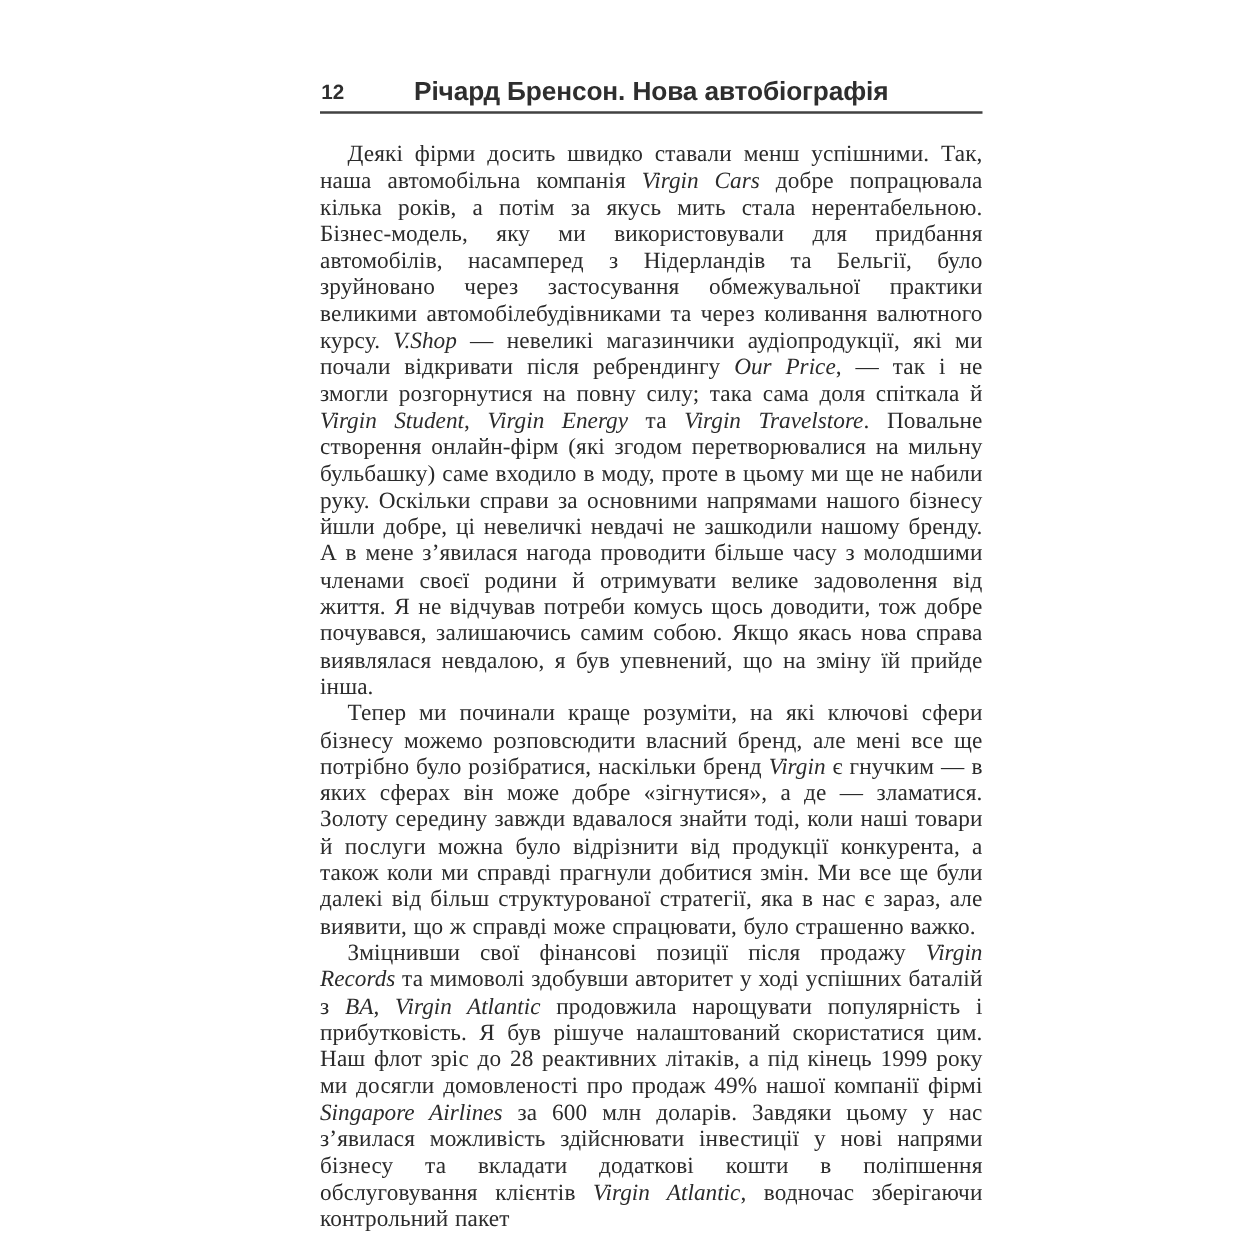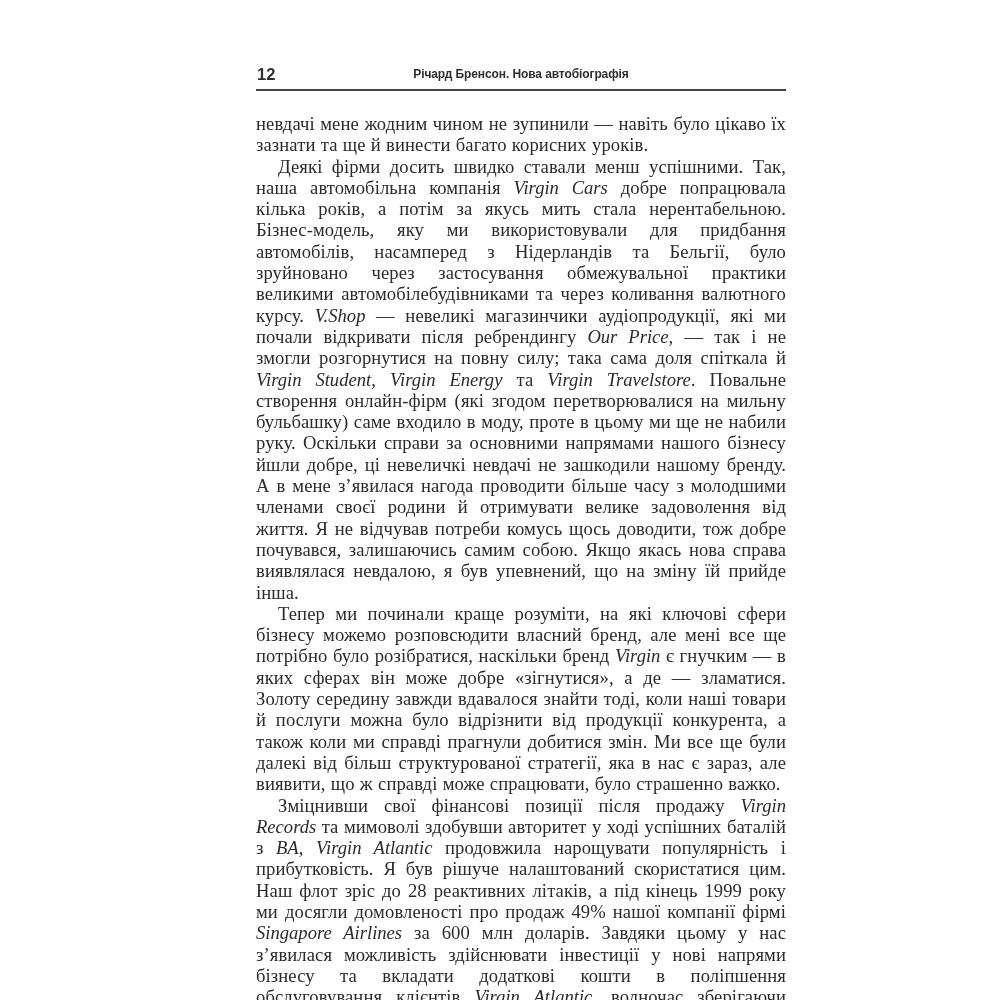--- a/index.html
+++ b/index.html
@@ -33,21 +33,21 @@
     font-family: "Liberation Sans", sans-serif;
     font-weight: 700;
     font-size: 16.5px;
     line-height: 20px;
     color: #2e2e2e;
   }
   .running-title {
     text-align: center;
     font-family: "Liberation Sans", sans-serif;
     font-weight: 700;
-    font-size: 12px;
+    font-size: 21px;
     line-height: 20px;
     letter-spacing: -0.1px;
     color: #2e2e2e;
   }
   .rule {
     border: none;
     border-top: 2px solid #424242;
     margin: 5px 0 0 0;
   }
   .body-text {
@@ -74,19 +74,18 @@
 <body>
 
 <div class="page">
   <div class="content">
     <div class="header">
       <span class="page-number">12</span>
       <div class="running-title">Річард Бренсон. Нова автобіографія</div>
     </div>
     <hr class="rule">
     <div class="body-text">
-        <p class="para"><span>невдачі мене жодним чином не зупинили — навіть було цікаво їх зазнати та ще й винести багато корисних уроків.</span></p>
         <p class="para indent"><span>Деякі фірми досить швидко ставали менш успішними. Так, наша автомобільна компанія </span><i>Virgin Cars</i><span> добре попрацювала кілька років, а потім за якусь мить стала нерентабельною. Бізнес-модель, яку ми використовували для придбання автомобілів, насамперед з Нідерландів та Бельгії, було зруйновано через застосування обмежувальної практики великими автомобілебудівниками та через коливання валютного курсу. </span><i>V.Shop</i><span> — невеликі магазинчики аудіопродукції, які ми почали відкривати після ребрендингу </span><i>Our Price</i><span>, — так і не змогли розгорнутися на повну силу; така сама доля спіткала й </span><i>Virgin Student</i><span>, </span><i>Virgin Energy</i><span> та </span><i>Virgin Travelstore</i><span>. Повальне створення онлайн-фірм (які згодом перетворювалися на мильну бульбашку) саме входило в моду, проте в цьому ми ще не набили руку. Оскільки справи за основними напрямами нашого бізнесу йшли добре, ці невеличкі невдачі не зашкодили нашому бренду. А в мене з’явилася нагода проводити більше часу з молодшими членами своєї родини й отримувати велике задоволення від життя. Я не відчував потреби комусь щось доводити, тож добре почувався, залишаючись самим собою. Якщо якась нова справа виявлялася невдалою, я був упевнений, що на зміну їй прийде інша.</span></p>
         <p class="para indent"><span>Тепер ми починали краще розуміти, на які ключові сфери бізнесу можемо розповсюдити власний бренд, але мені все ще потрібно було розібратися, наскільки бренд </span><i>Virgin</i><span> є гнучким — в яких сферах він може добре «зігнутися», а де — зламатися. Золоту середину завжди вдавалося знайти тоді, коли наші товари й послуги можна було відрізнити від продукції конкурента, а також коли ми справді прагнули добитися змін. Ми все ще були далекі від більш структурованої стратегії, яка в нас є зараз, але виявити, що ж справді може спрацювати, було страшенно важко.</span></p>
         <p class="para indent"><span>Зміцнивши свої фінансові позиції після продажу </span><i>Virgin Records</i><span> та мимоволі здобувши авторитет у ході успішних баталій з </span><i>BA</i><span>, </span><i>Virgin Atlantic</i><span> продовжила нарощувати популярність і прибутковість. Я був рішуче налаштований скористатися цим. Наш флот зріс до 28 реактивних літаків, а під кінець 1999 року ми досягли домовленості про продаж 49% нашої компанії фірмі </span><i>Singapore Airlines</i><span> за 600 млн доларів. Завдяки цьому у нас з’явилася можливість здійснювати інвестиції у нові напрями бізнесу та вкладати додаткові кошти в поліпшення обслуговування клієнтів </span><i>Virgin Atlantic</i><span>, водночас зберігаючи контрольний пакет</span></p>
       </div>
   </div>
 </div>
 
 </body></html>

